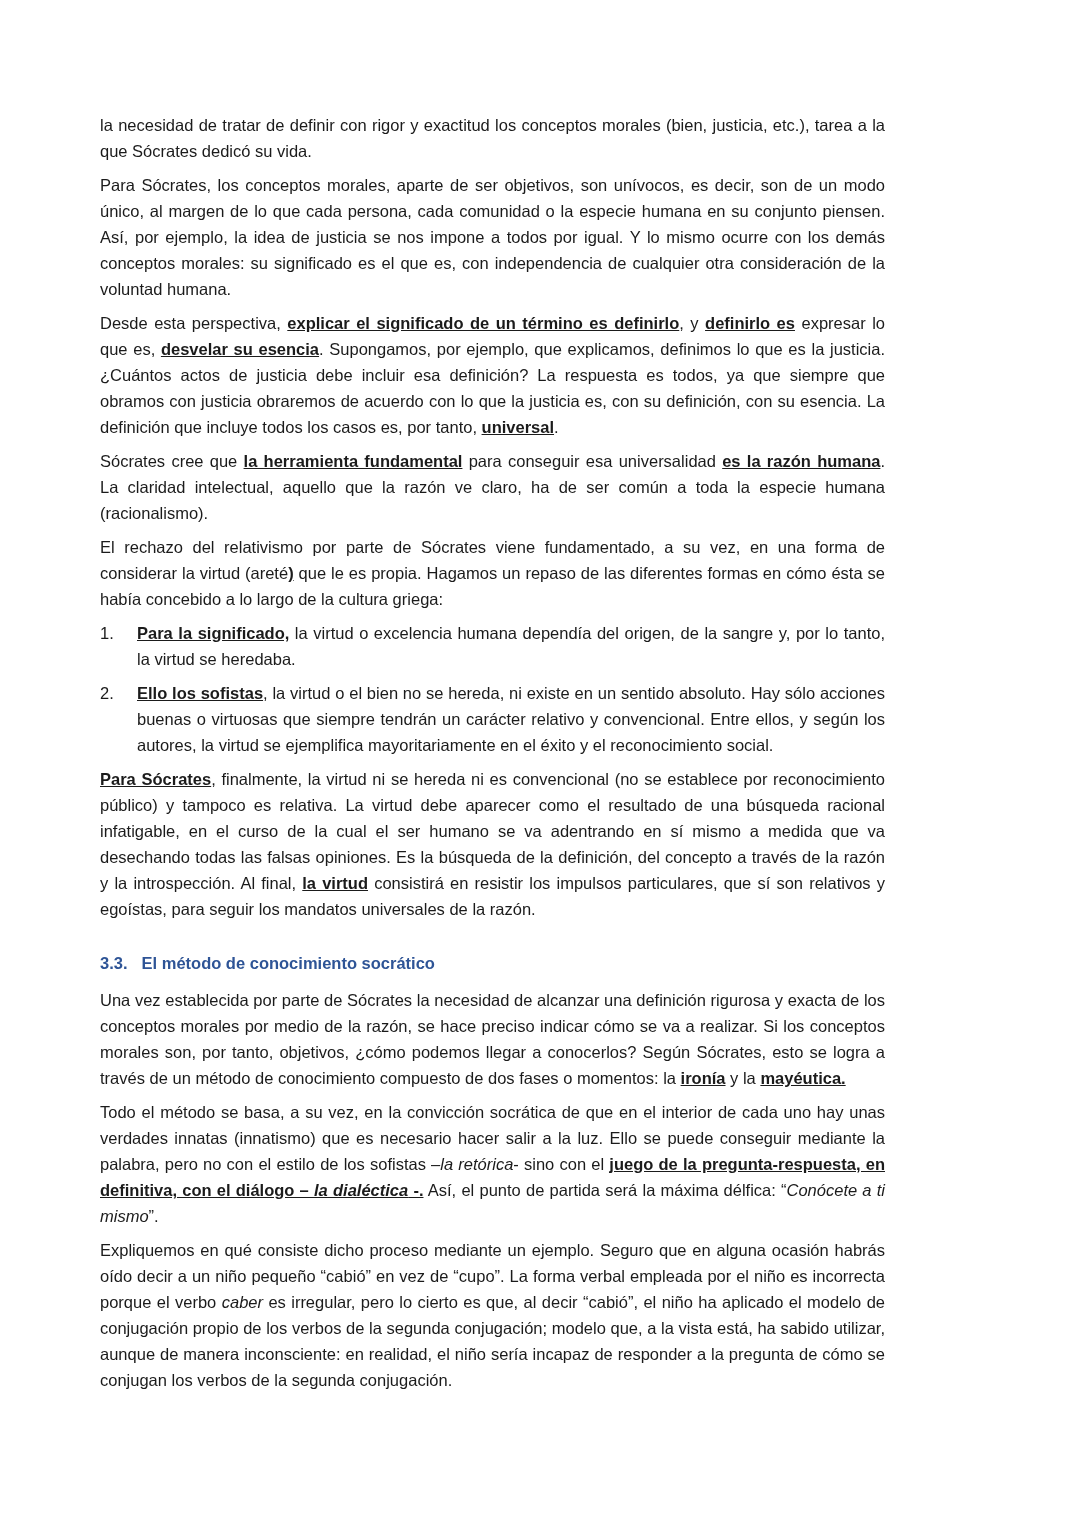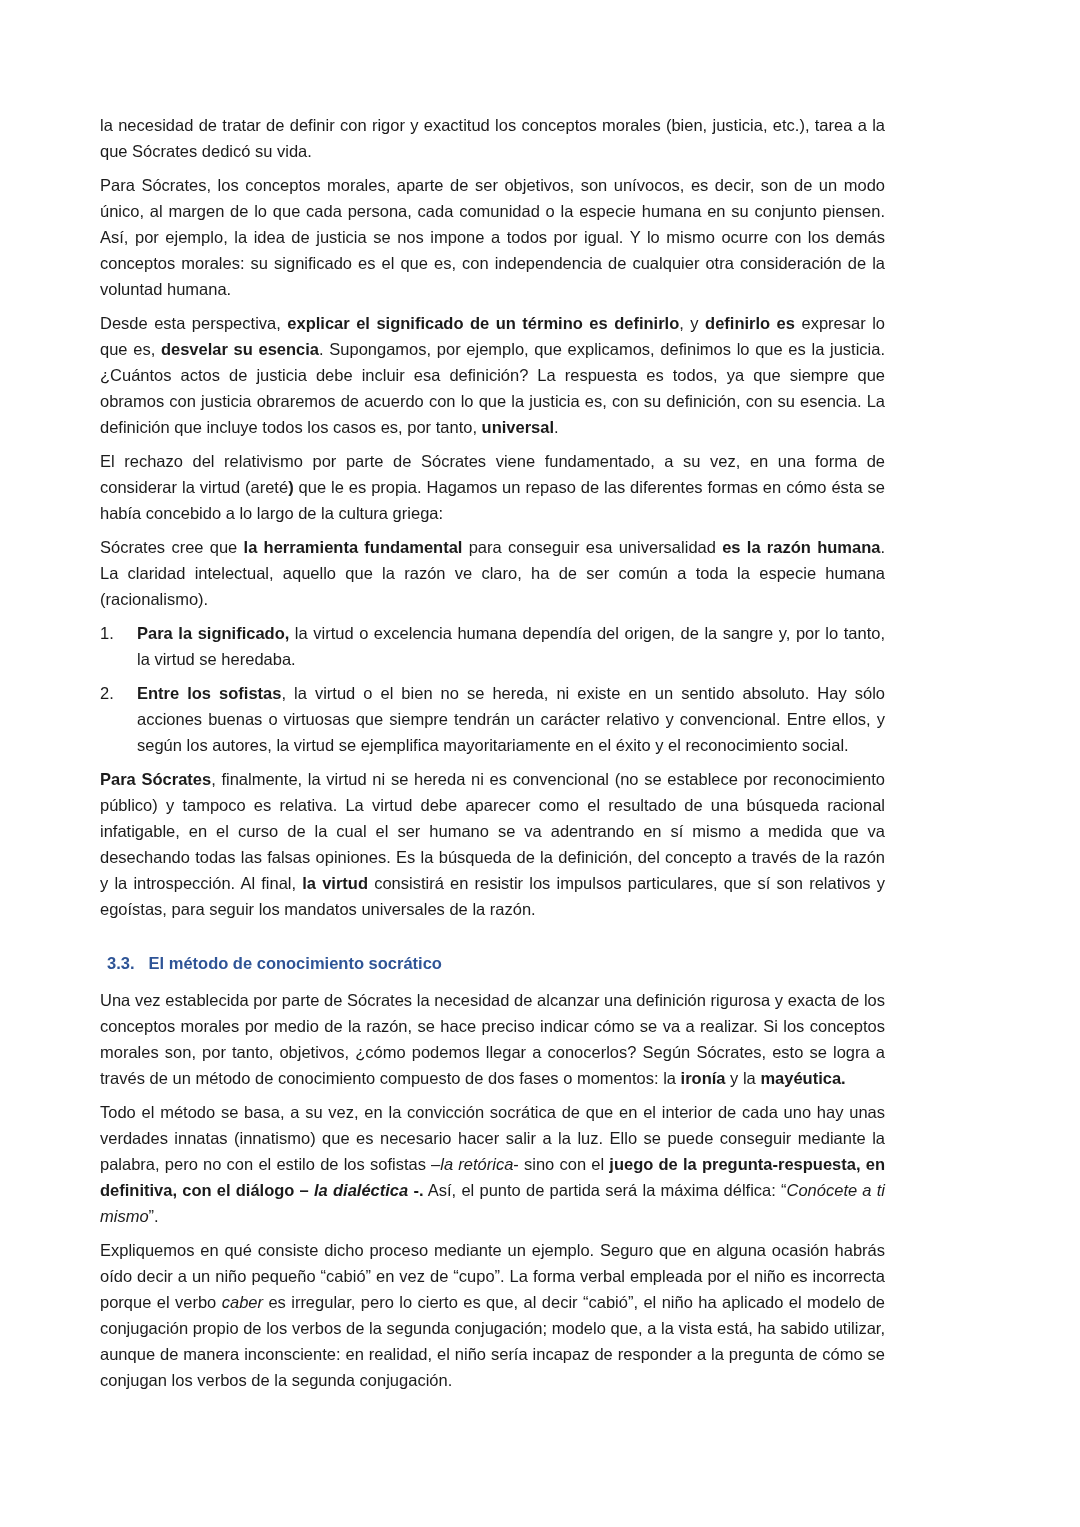--- a/index.html
+++ b/index.html
@@ -35,50 +35,50 @@
   }
   .lnum {
     flex: 0 0 37px;
     width: 37px;
   }
   .li-body {
     flex: 1;
     text-align: justify;
   }
   .heading {
-    margin: 28px 0 11px 7px;
+    margin: 28px 0 11px 0;
     font-size: 16.5px;
     line-height: 26px;
     font-weight: bold;
     color: var(--heading-color, #2e5496);
   }
   .hnum {
     display: inline-block;
     margin-right: 14px;
   }
-  .b { font-weight: bold; }
+  .b { font-weight: bold; text-decoration: underline; }
   .i { font-style: italic; }
 </style>
 </head>
 <body>
 
 <main class="page">
   <div>
       <p class="para"><span>la necesidad de tratar de definir con rigor y exactitud los conceptos morales (bien, justicia, etc.), tarea a la que Sócrates dedicó su vida.</span></p>
       <p class="para"><span>Para Sócrates, los conceptos morales, aparte de ser objetivos, son unívocos, es decir, son de un modo único, al margen de lo que cada persona, cada comunidad o la especie humana en su conjunto piensen. Así, por ejemplo, la idea de justicia se nos impone a todos por igual. Y lo mismo ocurre con los demás conceptos morales: su significado es el que es, con independencia de cualquier otra consideración de la voluntad humana.</span></p>
       <p class="para"><span>Desde esta perspectiva, </span><span class="b">explicar el significado de un término es definirlo</span><span>, y </span><span class="b">definirlo es</span><span> expresar lo que es, </span><span class="b">desvelar su esencia</span><span>. Supongamos, por ejemplo, que explicamos, definimos lo que es la justicia. ¿Cuántos actos de justicia debe incluir esa definición? La respuesta es todos, ya que siempre que obramos con justicia obraremos de acuerdo con lo que la justicia es, con su definición, con su esencia. La definición que incluye todos los casos es, por tanto, </span><span class="b">universal</span><span>.</span></p>
+      <p class="para"><span>Sócrates cree que </span><span class="b">la herramienta fundamental</span><span> para conseguir esa universalidad </span><span class="b">es la razón humana</span><span>. La claridad intelectual, aquello que la razón ve claro, ha de ser común a toda la especie humana (racionalismo).</span></p>
       <p class="para"><span>El rechazo del relativismo por parte de Sócrates viene fundamentado, a su vez, en una forma de considerar la virtud (areté</span><span class="b">)</span><span> que le es propia. Hagamos un repaso de las diferentes formas en cómo ésta se había concebido a lo largo de la cultura griega:</span></p>
-      <p class="para"><span>Sócrates cree que </span><span class="b">la herramienta fundamental</span><span> para conseguir esa universalidad </span><span class="b">es la razón humana</span><span>. La claridad intelectual, aquello que la razón ve claro, ha de ser común a toda la especie humana (racionalismo).</span></p>
       <div class="list-item">
         <span class="lnum">1.</span>
         <span class="li-body"><span class="b">Para la significado,</span><span> la virtud o excelencia humana dependía del origen, de la sangre y, por lo tanto, la virtud se heredaba.</span></span>
       </div>
       <div class="list-item">
         <span class="lnum">2.</span>
-        <span class="li-body"><span class="b">Entre los sofistas</span><span>, la virtud o el bien no se hereda, ni existe en un sentido absoluto. Hay sólo acciones buenas o virtuosas que siempre tendrán un carácter relativo y convencional. Entre ellos, y según los autores, la virtud se ejemplifica mayoritariamente en el éxito y el reconocimiento social.</span></span>
+        <span class="li-body"><span class="b">Ello los sofistas</span><span>, la virtud o el bien no se hereda, ni existe en un sentido absoluto. Hay sólo acciones buenas o virtuosas que siempre tendrán un carácter relativo y convencional. Entre ellos, y según los autores, la virtud se ejemplifica mayoritariamente en el éxito y el reconocimiento social.</span></span>
       </div>
       <p class="para"><span class="b">Para Sócrates</span><span>, finalmente, la virtud ni se hereda ni es convencional (no se establece por reconocimiento público) y tampoco es relativa. La virtud debe aparecer como el resultado de una búsqueda racional infatigable, en el curso de la cual el ser humano se va adentrando en sí mismo a medida que va desechando todas las falsas opiniones. Es la búsqueda de la definición, del concepto a través de la razón y la introspección. Al final, </span><span class="b">la virtud</span><span> consistirá en resistir los impulsos particulares, que sí son relativos y egoístas, para seguir los mandatos universales de la razón.</span></p>
       <h2 class="heading"><span class="hnum">3.3.</span><span>El método de conocimiento socrático</span></h2>
       <p class="para"><span>Una vez establecida por parte de Sócrates la necesidad de alcanzar una definición rigurosa y exacta de los conceptos morales por medio de la razón, se hace preciso indicar cómo se va a realizar. Si los conceptos morales son, por tanto, objetivos, ¿cómo podemos llegar a conocerlos? Según Sócrates, esto se logra a través de un método de conocimiento compuesto de dos fases o momentos: la </span><span class="b">ironía</span><span> y la </span><span class="b">mayéutica.</span></p>
       <p class="para"><span>Todo el método se basa, a su vez, en la convicción socrática de que en el interior de cada uno hay unas verdades innatas (innatismo) que es necesario hacer salir a la luz. Ello se puede conseguir mediante la palabra, pero no con el estilo de los sofistas –</span><span class="i">la retórica</span><span>- sino con el </span><span class="b">juego de la pregunta-respuesta, en definitiva, con el diálogo – </span><span class="b i">la dialéctica</span><span class="b"> -.</span><span> Así, el punto de partida será la máxima délfica: “</span><span class="i">Conócete a ti mismo</span><span>”.</span></p>
       <p class="para"><span>Expliquemos en qué consiste dicho proceso mediante un ejemplo. Seguro que en alguna ocasión habrás oído decir a un niño pequeño “cabió” en vez de “cupo”. La forma verbal empleada por el niño es incorrecta porque el verbo </span><span class="i">caber</span><span> es irregular, pero lo cierto es que, al decir “cabió”, el niño ha aplicado el modelo de conjugación propio de los verbos de la segunda conjugación; modelo que, a la vista está, ha sabido utilizar, aunque de manera inconsciente: en realidad, el niño sería incapaz de responder a la pregunta de cómo se conjugan los verbos de la segunda conjugación.</span></p>
     </div>
 </main>
 
 </body></html>

